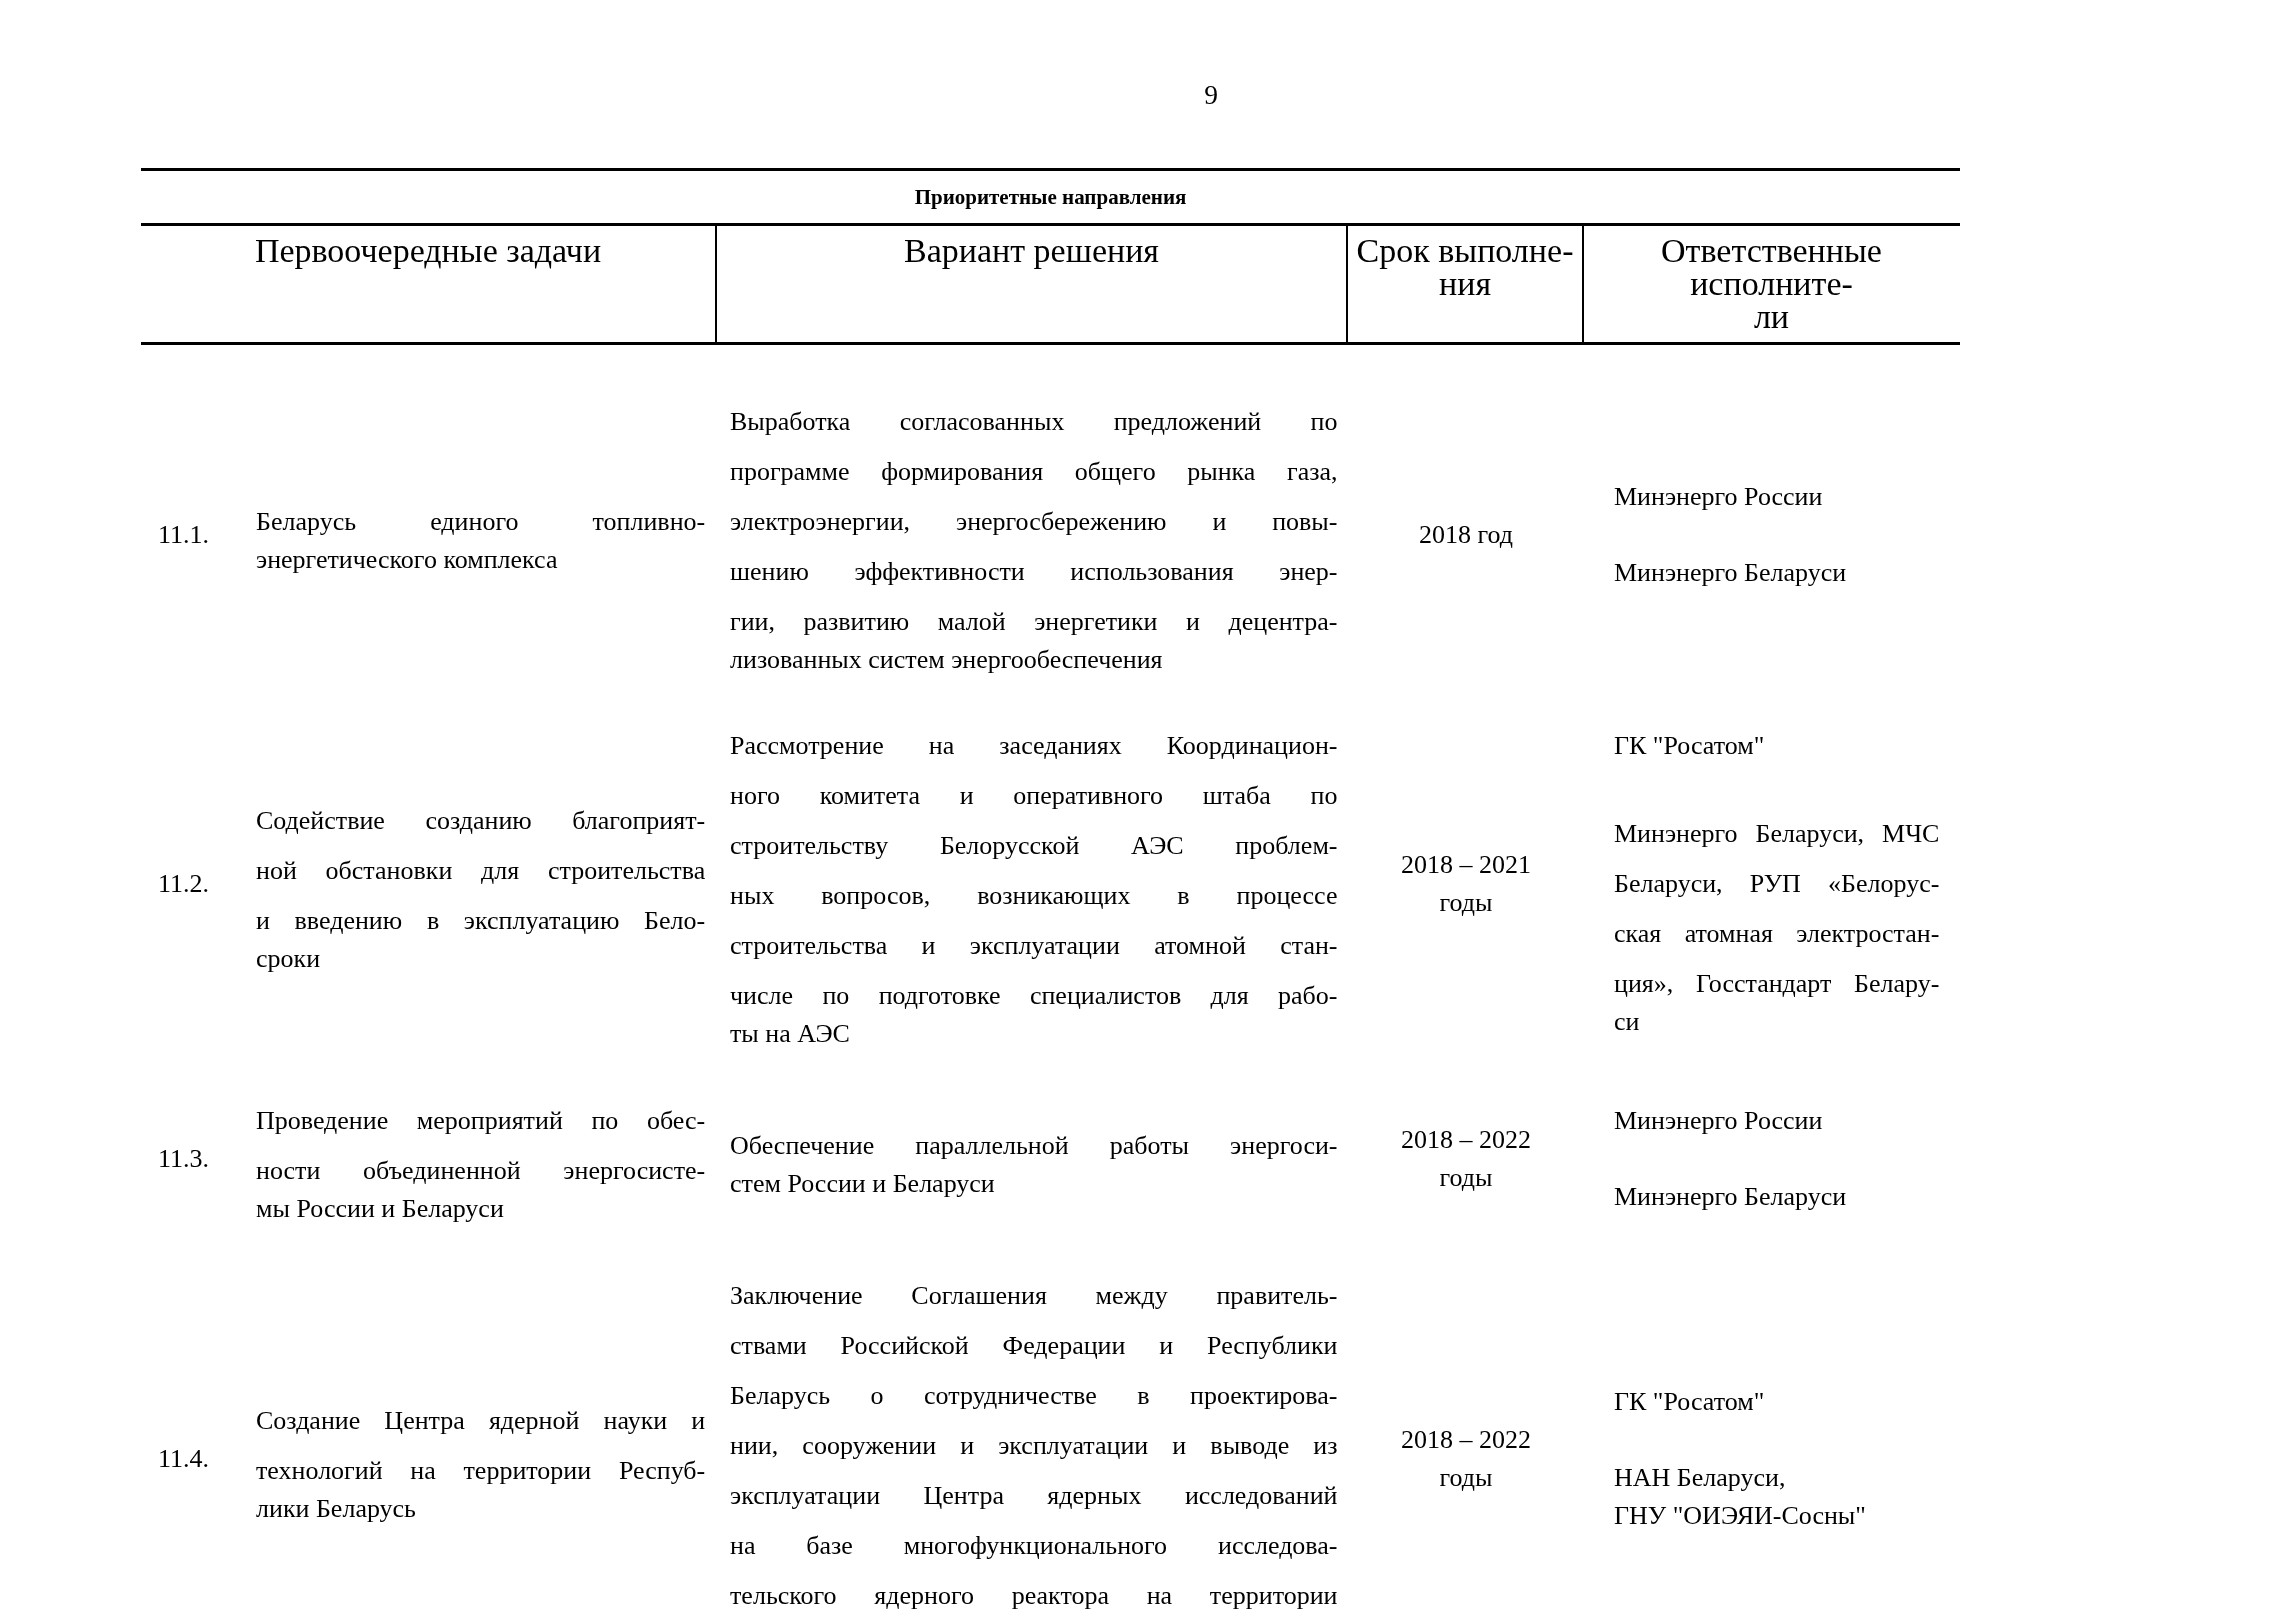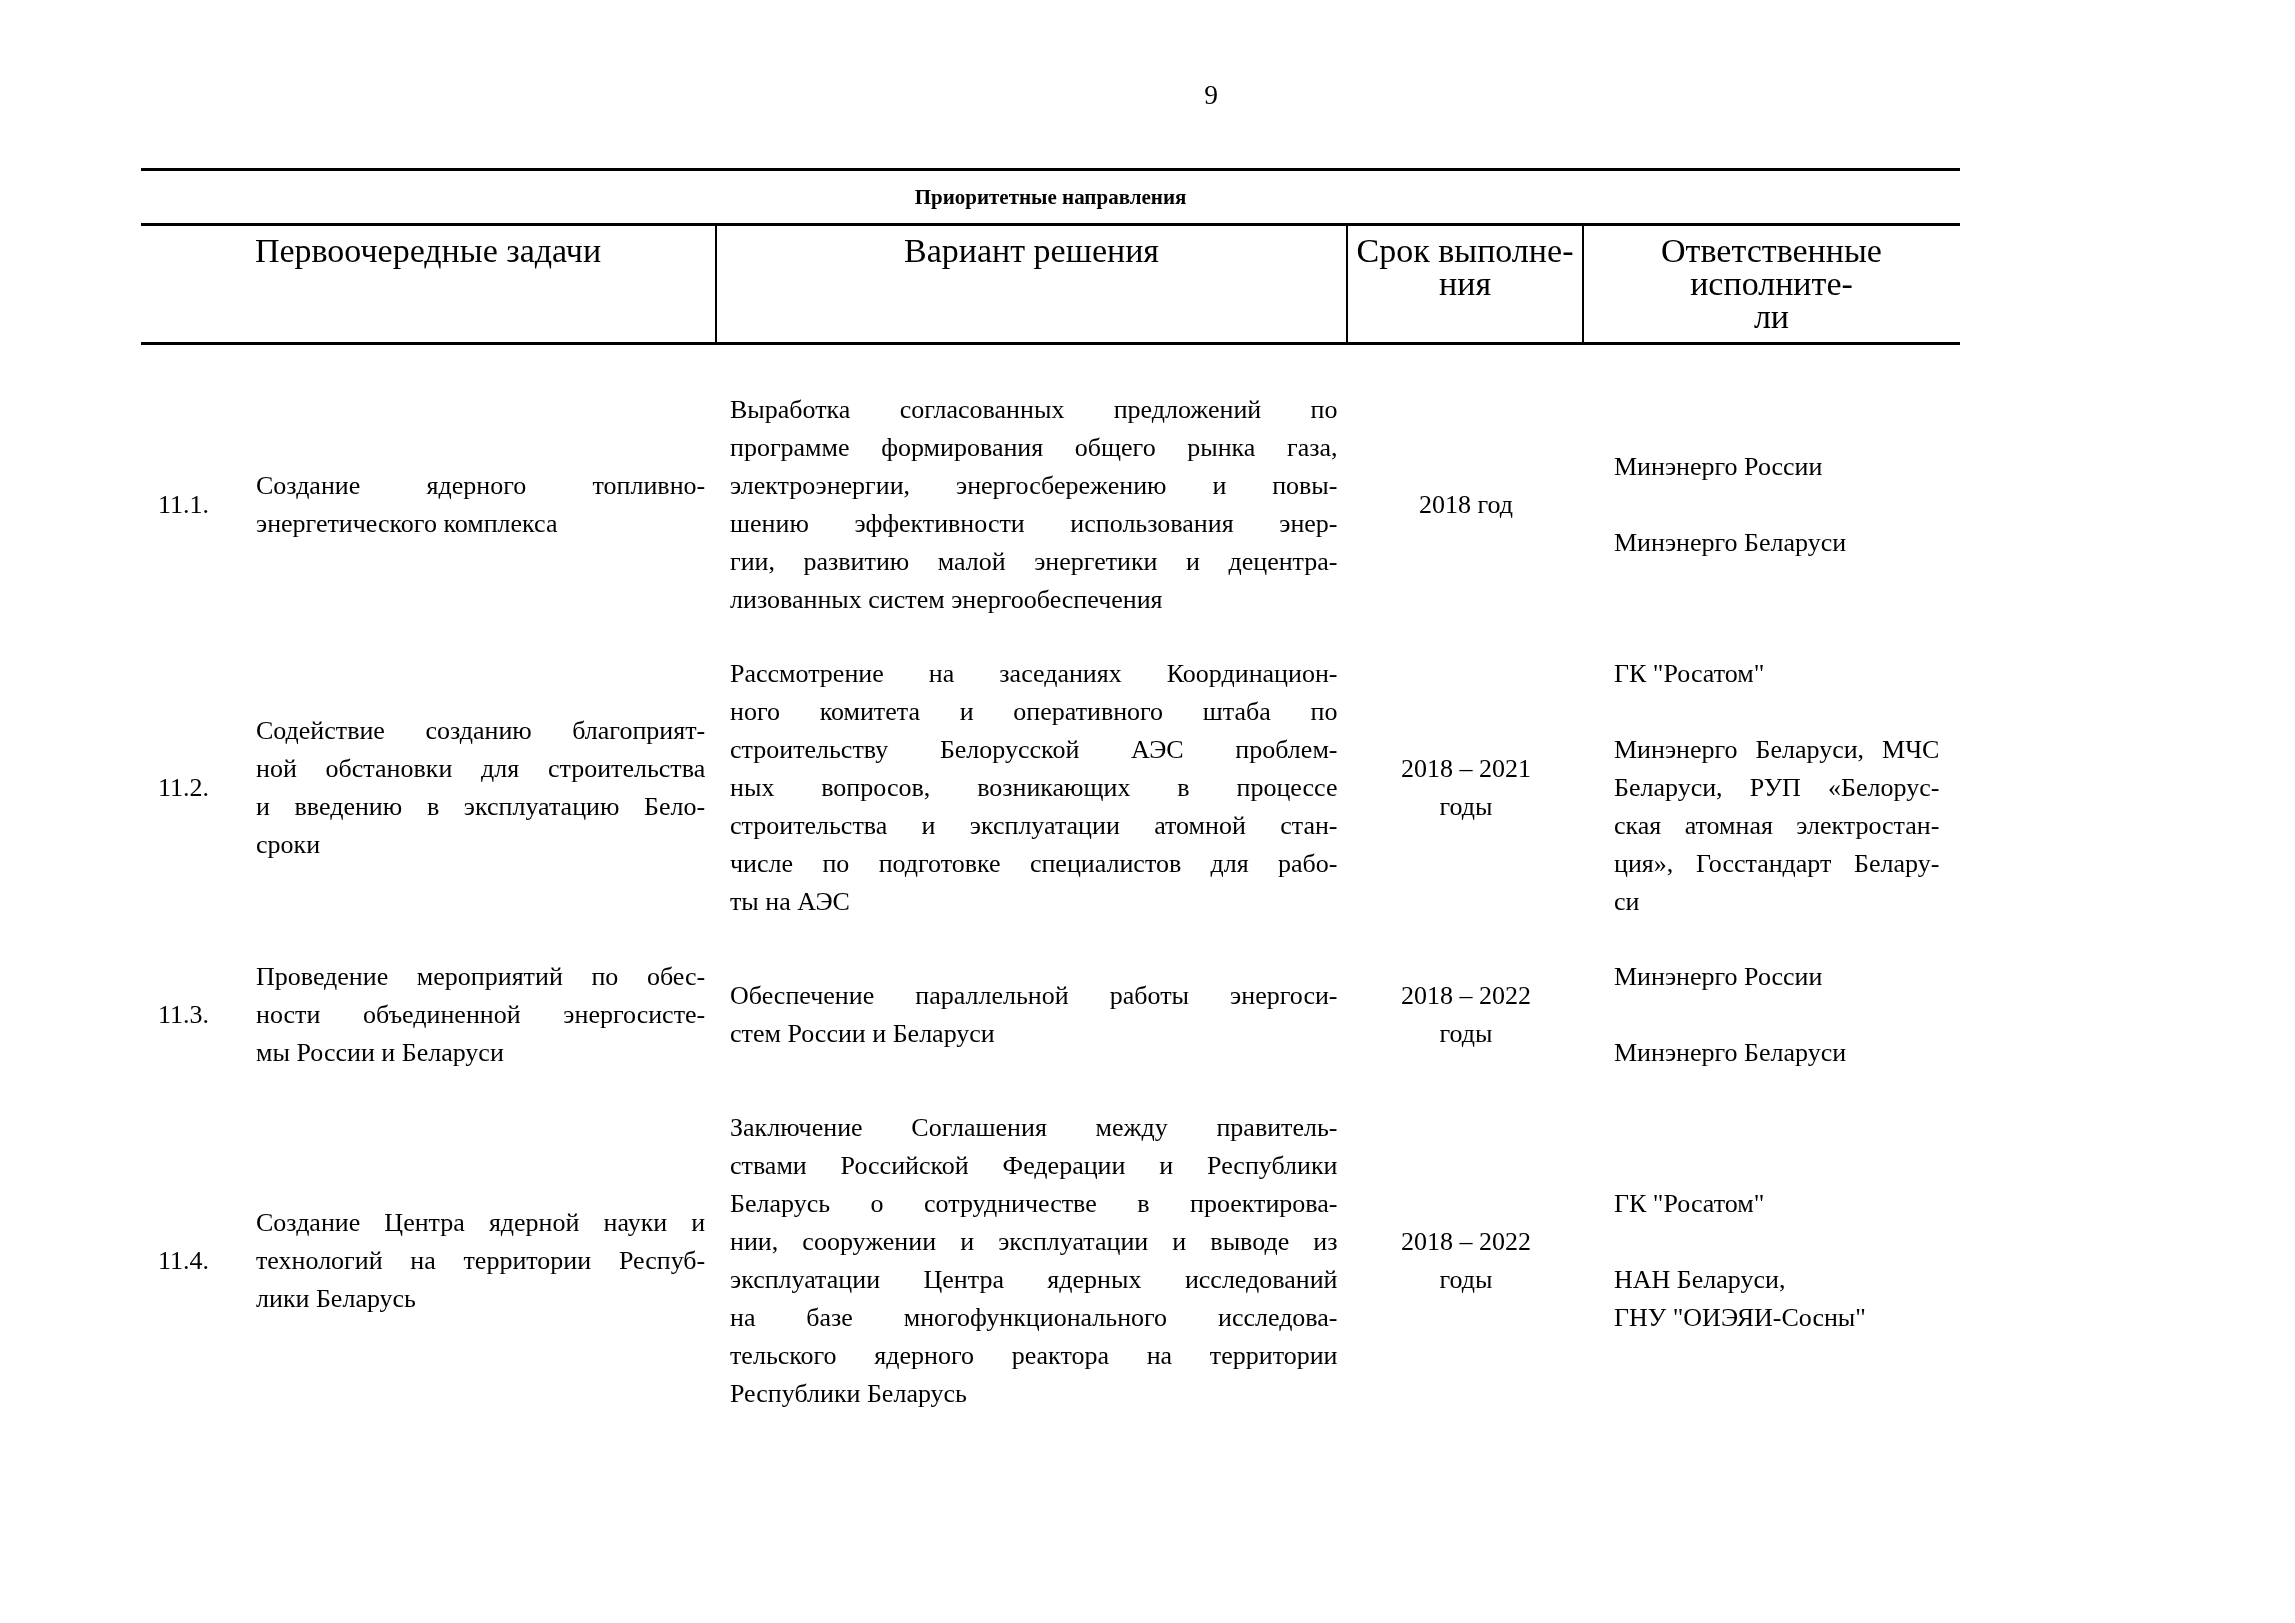--- a/index.html
+++ b/index.html
@@ -69,20 +69,21 @@
   .cell-num  { padding-left: 17px; }
   .cell-task { padding-right: 11.8px; }
   .cell-solution { padding-left: 13px; padding-right: 10.5px; }
   .cell-term { text-align: center; white-space: pre-line; padding: 0 5.2px; }
   .cell-exec { padding-left: 30px; padding-right: 19.6px; }
 
   .ln { min-height: 38px; }
   .ln-j {
     text-align: justify;
     text-align-last: justify;
+    margin-top: 12px;
   }
 </style>
 </head>
 <body>
 
 <div class="page-number">9</div>
 
 <div class="doc-table">
 
   <div class="title-band">Приоритетные направления</div>
@@ -94,21 +95,21 @@
 ния</div>
     <div class="hcell">Ответственные исполните-
 ли</div>
   </div>
 
   <div class="tbody">
 
     <div class="trow">
       <div class="cell-num">11.1.</div>
       <div class="cell-task">
-          <div class="ln ln-j">Создание ядерного топливно-</div>
+          <div class="ln ln-j">Беларусь единого топливно-</div>
           <div class="ln">энергетического комплекса</div>
         </div>
       <div class="cell-solution">
           <div class="ln ln-j">Выработка согласованных предложений по</div>
           <div class="ln ln-j">программе формирования общего рынка газа,</div>
           <div class="ln ln-j">электроэнергии, энергосбережению и повы-</div>
           <div class="ln ln-j">шению эффективности использования энер-</div>
           <div class="ln ln-j">гии, развитию малой энергетики и децентра-</div>
           <div class="ln">лизованных систем энергообеспечения</div>
         </div>

